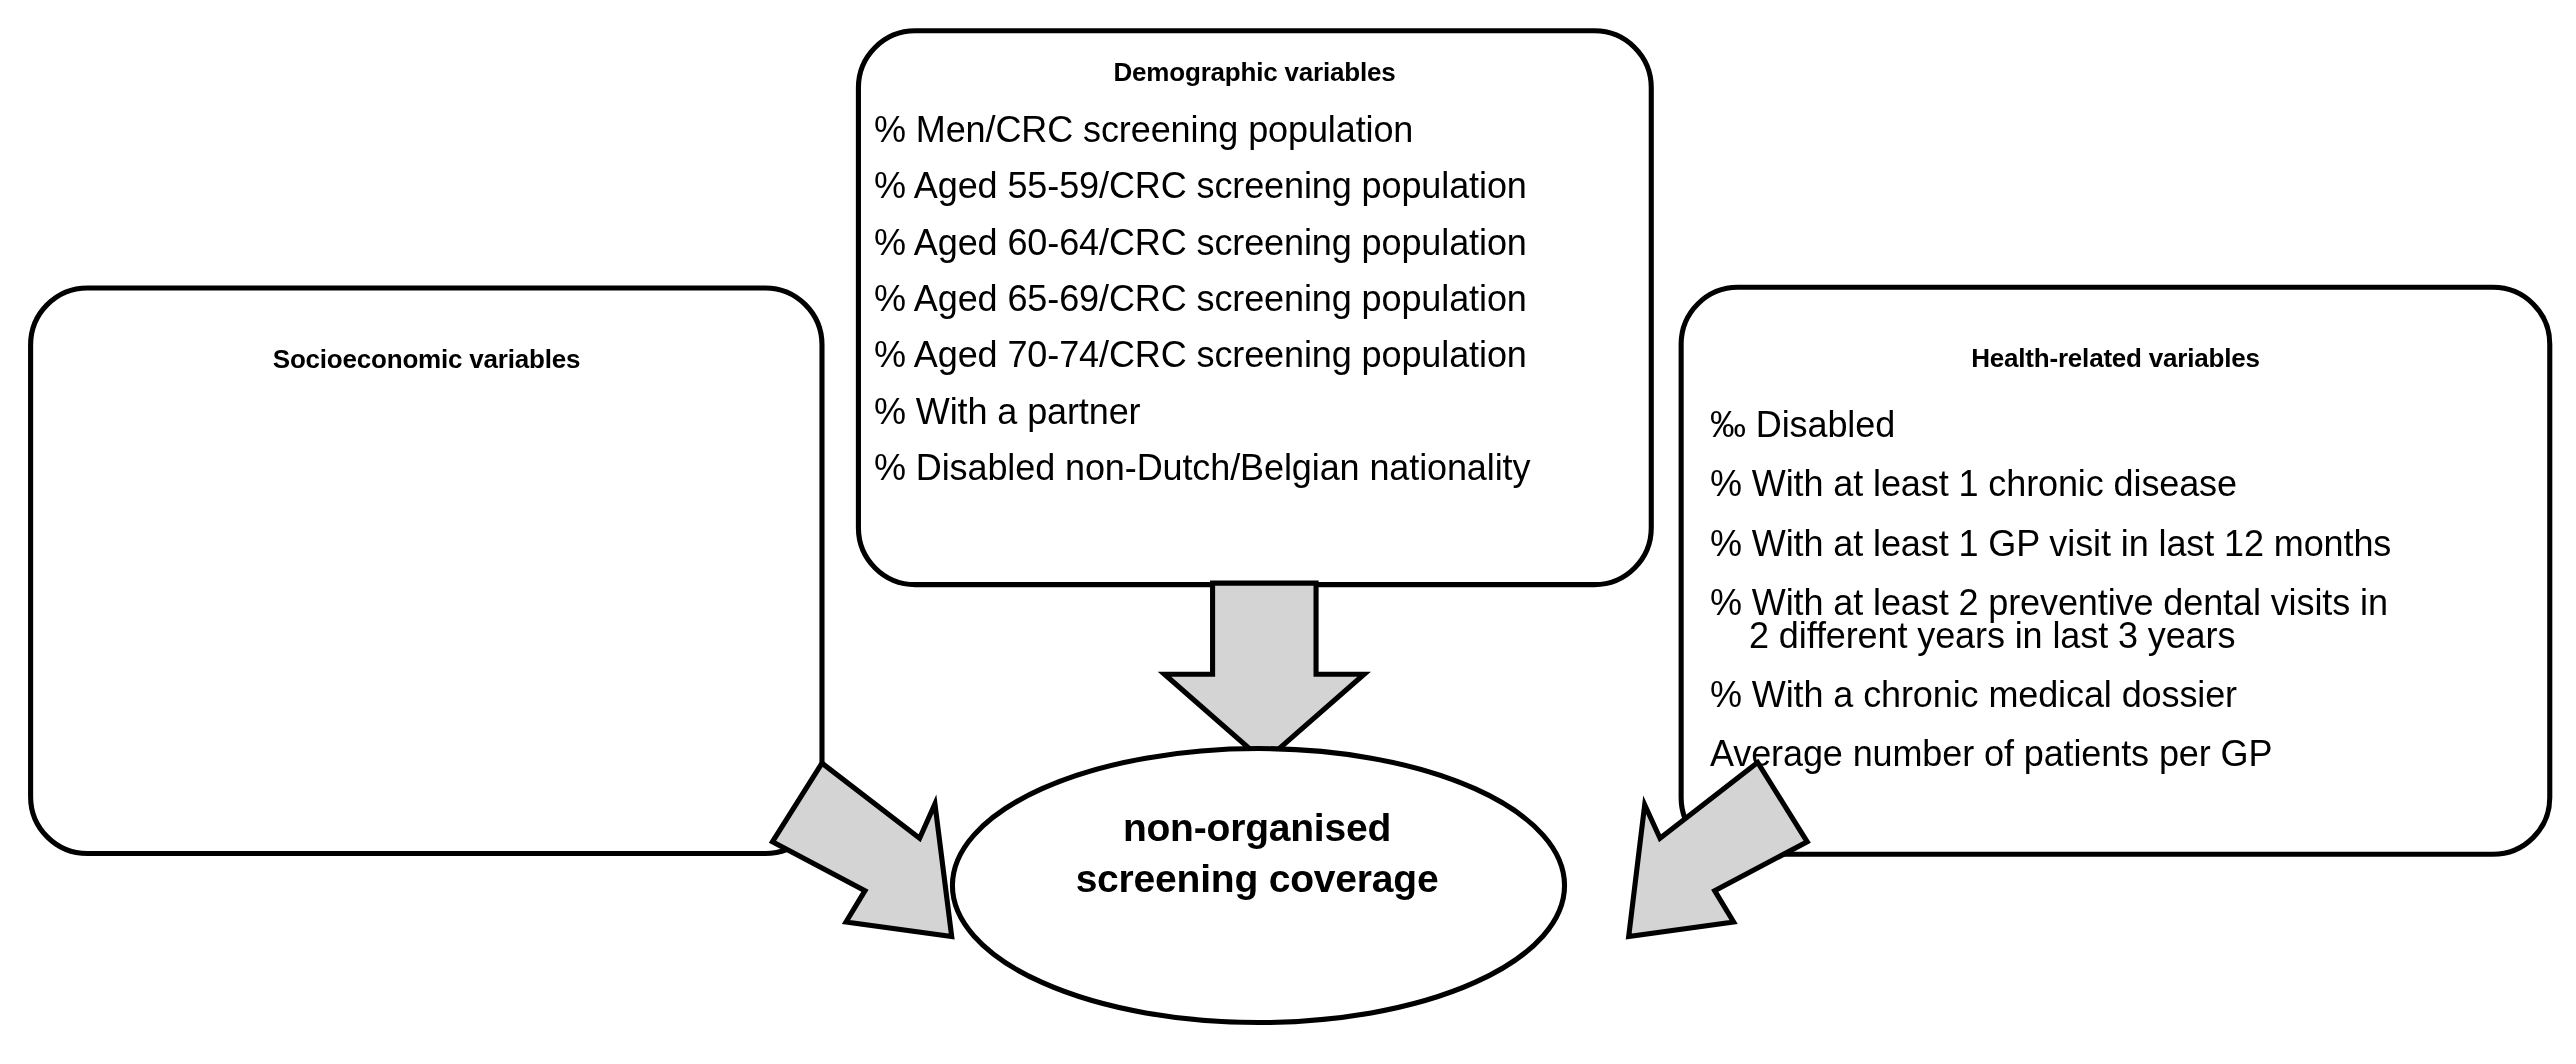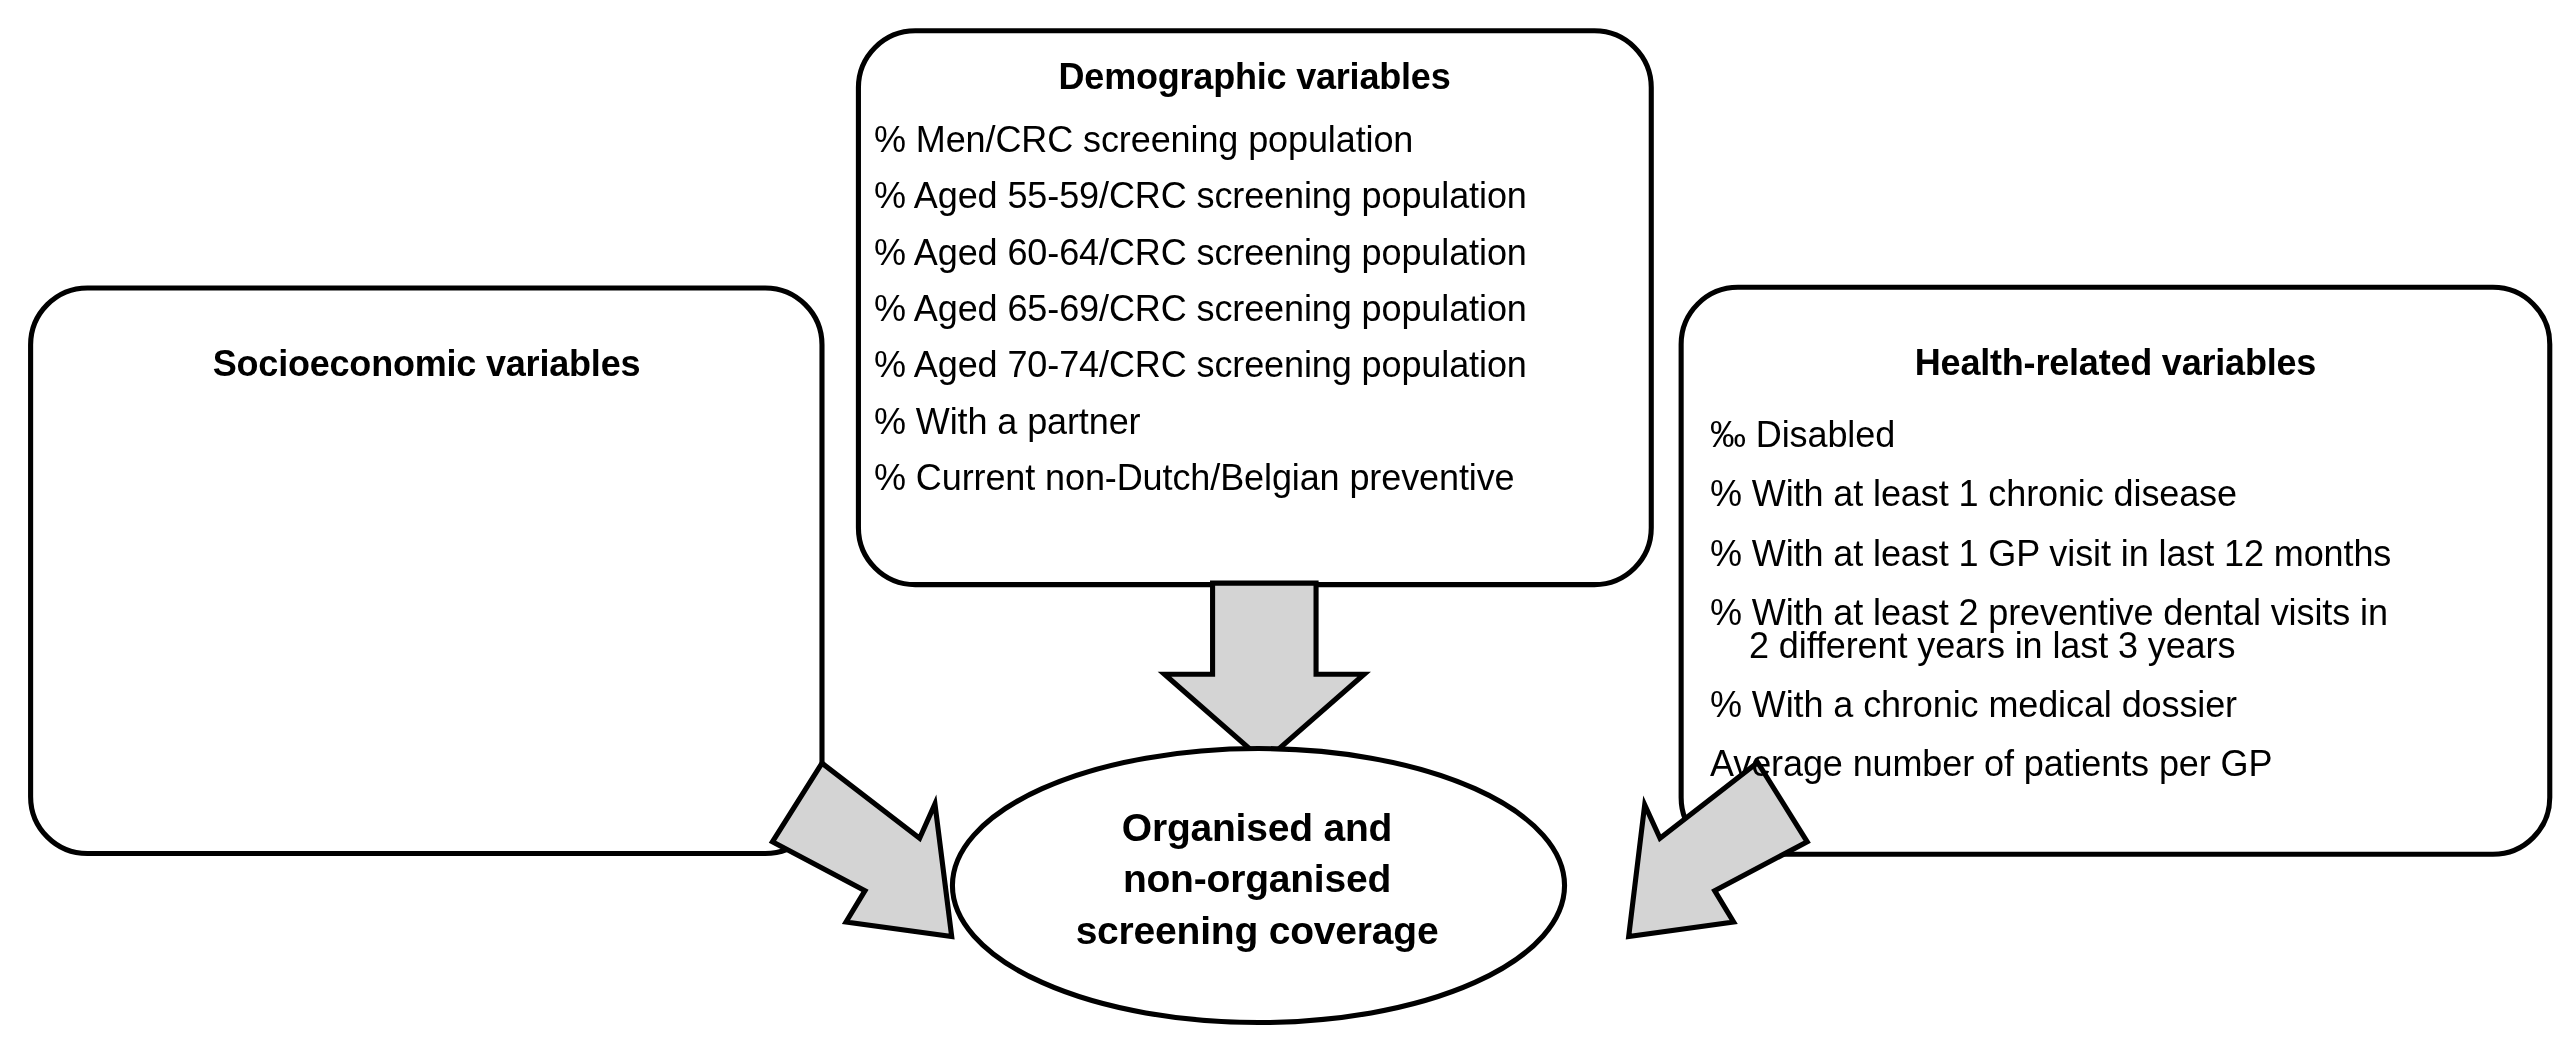--- a/index.html
+++ b/index.html
@@ -22,21 +22,21 @@
     width: 2576px;
     height: 1065px;
   }
   .box {
     position: absolute;
     box-sizing: border-box;
   }
   .box-title {
     text-align: center;
     font-weight: bold;
-    font-size: 36px;
+    font-size: 26px;
     line-height: 1.0;
     letter-spacing: -0.2px;
     white-space: nowrap;
   }
   .box-list {
     list-style: none;
     margin: 0;
     padding: 0;
   }
   .box-list li {
@@ -122,37 +122,36 @@
 
   <div class="box" id="demo-box">
     <div class="box-title">Demographic variables</div>
     <ul class="box-list">
       <li>% Men/CRC screening population</li>
       <li>% Aged 55-59/CRC screening population</li>
       <li>% Aged 60-64/CRC screening population</li>
       <li>% Aged 65-69/CRC screening population</li>
       <li>% Aged 70-74/CRC screening population</li>
       <li>% With a partner</li>
-      <li>% Current non-Dutch/Belgian preventive</li>
+      <li>% Disabled non-Dutch/Belgian nationality</li>
     </ul>
   </div>
 
   <div class="box" id="health-box">
     <div class="box-title">Health-related variables</div>
     <ul class="box-list">
       <li>‰ Disabled</li>
       <li>% With at least 1 chronic disease</li>
       <li>% With at least 1 GP visit in last 12 months</li>
       <li class="wrap-line">% With at least 2 preventive dental visits in</li>
       <li class="cont">2 different years in last 3 years</li>
       <li>% With a chronic medical dossier</li>
       <li>Average number of patients per GP</li>
     </ul>
   </div>
 
   <div id="ellipse-label">
-    <div>Organised and</div>
     <div>non-organised</div>
     <div>screening coverage</div>
   </div>
 
 </div>
 
 
 </body></html>

